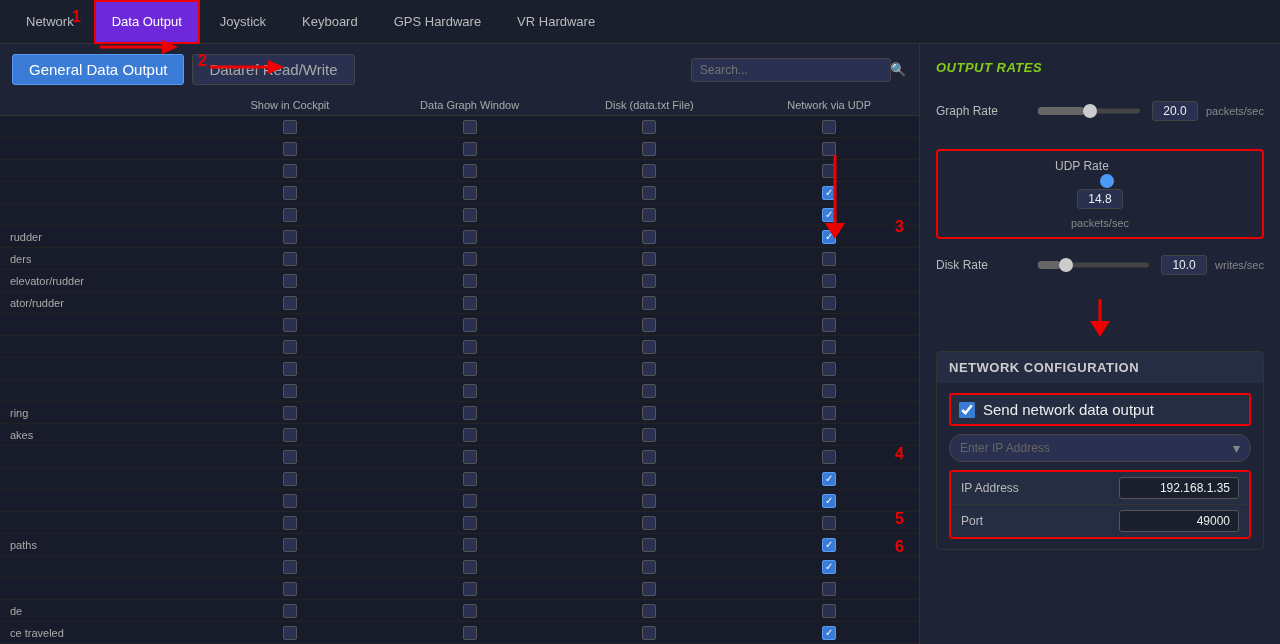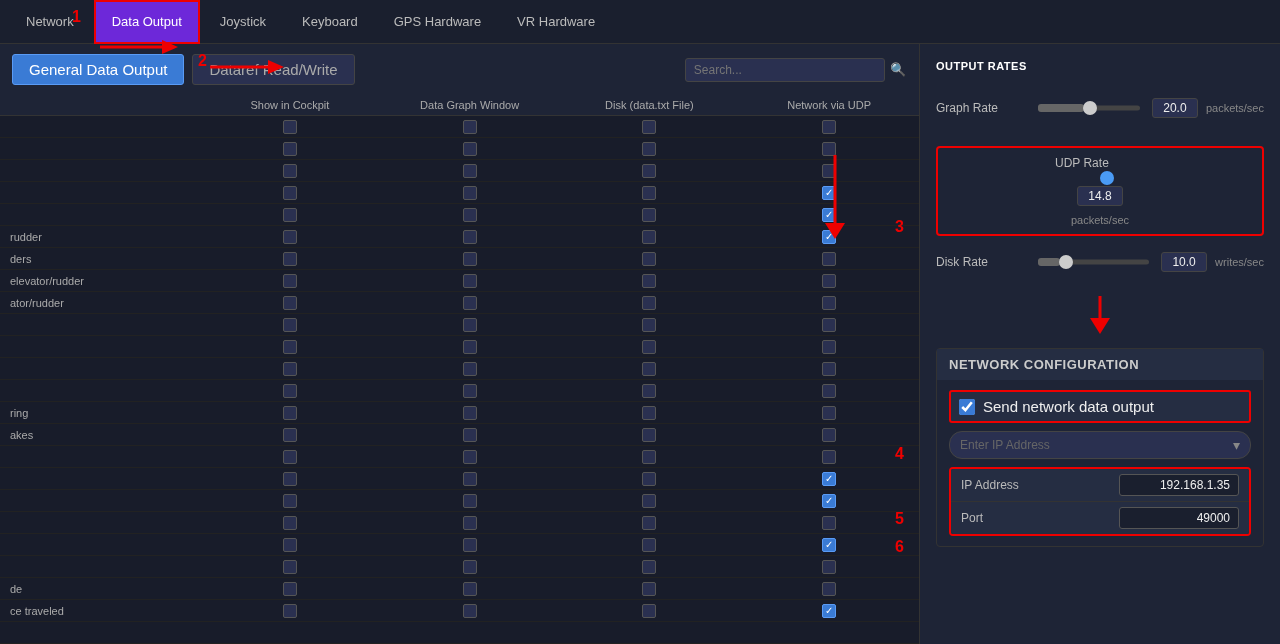--- a/index.html
+++ b/index.html
@@ -155,25 +155,26 @@
       width: 360px;
       background: #1e2436;
       padding: 16px;
       display: flex;
       flex-direction: column;
       gap: 16px;
       overflow-y: auto;
     }
 
     .section-title {
-      font-size: 11px;
+      font-size: 13px;
       font-weight: bold;
-      color: #ffffff;
+      color: #84cc16;
       letter-spacing: 0.5px;
       margin-bottom: 10px;
+      font-style: italic;
     }
 
     
     .rate-row {
       display: flex;
       align-items: center;
       margin-bottom: 12px;
       gap: 8px;
     }
     .rate-label {
@@ -337,21 +338,21 @@
 </div>
 
 <div class="main-layout">
 
   <div class="left-panel">
 
     <div class="sub-tabs">
       <button class="sub-tab active">General Data Output</button>
       <button class="sub-tab inactive">Dataref Read/Write</button>
 
-      <div style="margin-left:auto; display:flex; align-items:center; gap:6px;">
+      <div style="margin-left:auto; display:flex; align-items:center; ">
         <input class="search-input" type="text" placeholder="Search..." style="width: 200px;">
         <span style="color:#888;">🔍</span>
       </div>
     </div>
 
     <div class="table-header">
       <div class="col-name"></div>
       <div>Show in Cockpit</div>
       <div>Data Graph Window</div>
       <div>Disk (data.txt File)</div>
@@ -635,20 +636,35 @@
             <div class="checkbox-sq"></div>
           </div>
           <div class="cell">
             <div class="checkbox-sq"></div>
           </div>
           <div class="cell">
             <div class="checkbox-sq"></div>
           </div>
           <div class="cell">
             <div class="checkbox-sq"></div>
+          </div>
+        </div>
+        <div class="table-row">
+          <div class="row-label">paths</div>
+          <div class="cell">
+            <div class="checkbox-sq"></div>
+          </div>
+          <div class="cell">
+            <div class="checkbox-sq"></div>
+          </div>
+          <div class="cell">
+            <div class="checkbox-sq"></div>
+          </div>
+          <div class="cell">
+            <div class="checkbox-sq checked"></div>
           </div>
         </div>
         <div class="table-row">
           <div class="row-label"></div>
           <div class="cell">
             <div class="checkbox-sq"></div>
           </div>
           <div class="cell">
             <div class="checkbox-sq"></div>
           </div>

